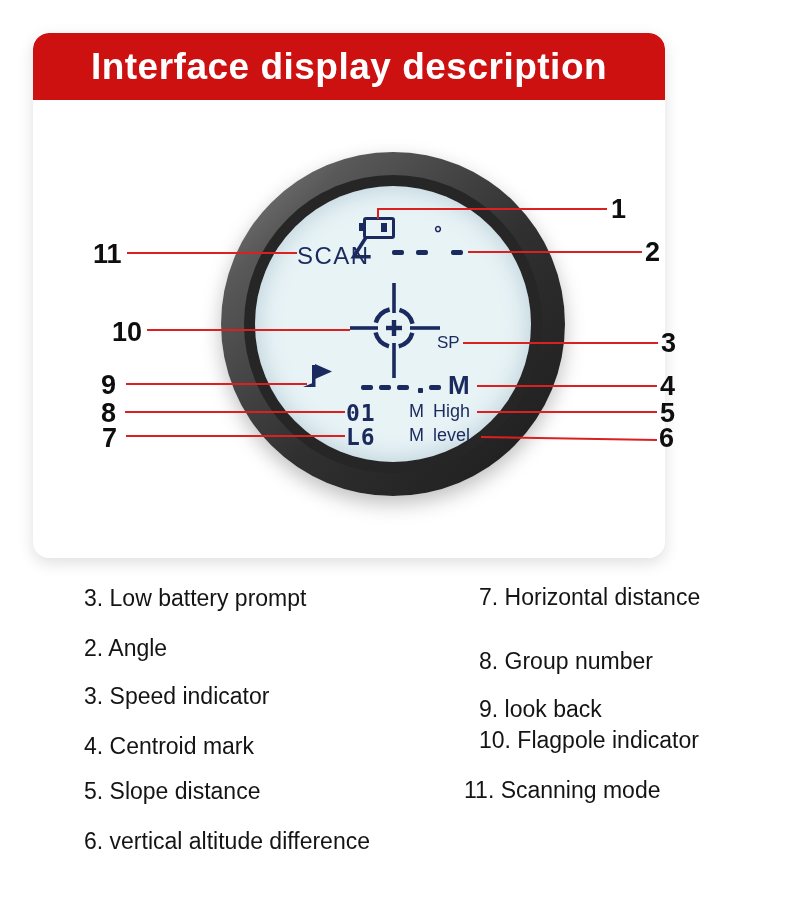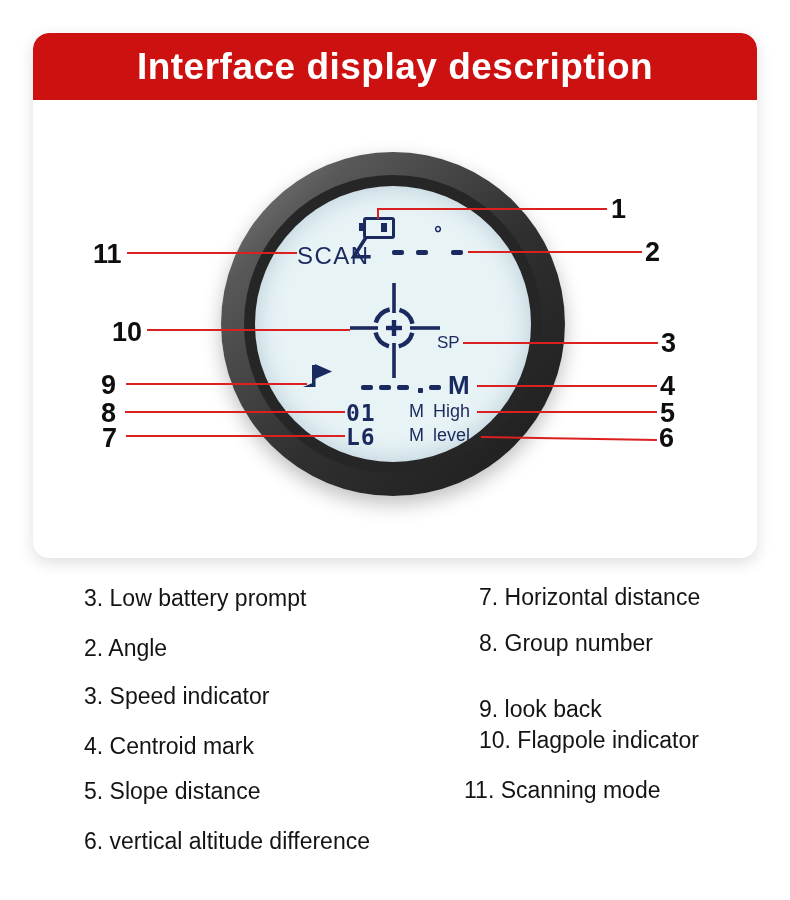--- a/index.html
+++ b/index.html
@@ -1,20 +1,20 @@
 <!DOCTYPE html>
 <html><head>
 <meta charset="utf-8">
 <style>
   html,body { margin:0; padding:0; background:#ffffff; }
   body { width:790px; height:900px; position:relative; overflow:hidden;
          font-family:"Liberation Sans", sans-serif; }
 
   
-  .card { position:absolute; left:33px; top:33px; width:724px; height:525px;
+  .card { position:absolute; left:33px; top:33px; width:632px; height:525px;
           background:#ffffff; border-radius:16px;
           box-shadow:0 5px 16px rgba(0,0,0,0.13); overflow:hidden; }
   .banner { position:absolute; left:0; top:0; width:100%; height:67px;
             background:#cd1111; border-radius:16px 16px 0 0;
             display:flex; align-items:center; justify-content:center; }
   .banner-title { color:#ffffff; font-size:37px; font-weight:bold; letter-spacing:0.5px; }
 
   
   .dial-outer { position:absolute; left:221px; top:152px; width:344px; height:344px;
                 border-radius:50%;
@@ -146,16 +146,16 @@
 <span class="num" style="left:93px;  top:239px;">11</span>
 
 <div class="legend-item" style="left:84px; top:585px;">3. Low battery prompt</div>
 <div class="legend-item" style="left:84px; top:635px;">2. Angle</div>
 <div class="legend-item" style="left:84px; top:683px;">3. Speed indicator</div>
 <div class="legend-item" style="left:84px; top:733px;">4. Centroid mark</div>
 <div class="legend-item" style="left:84px; top:778px;text-align:right;">5. Slope distance</div>
 <div class="legend-item" style="left:84px; top:828px;">6. vertical altitude difference</div>
 
 <div class="legend-item" style="left:479px; top:584px;">7. Horizontal distance</div>
-<div class="legend-item" style="left:479px; top:630px;">8. Group number</div>
+<div class="legend-item" style="left:479px; top:648px;">8. Group number</div>
 <div class="legend-item" style="left:479px; top:696px;text-align:right;">9. look back</div>
 <div class="legend-item" style="left:479px; top:727px;text-align:center;">10. Flagpole indicator</div>
 <div class="legend-item" style="left:464px; top:777px;">11. Scanning mode</div>
 
 </body></html>

